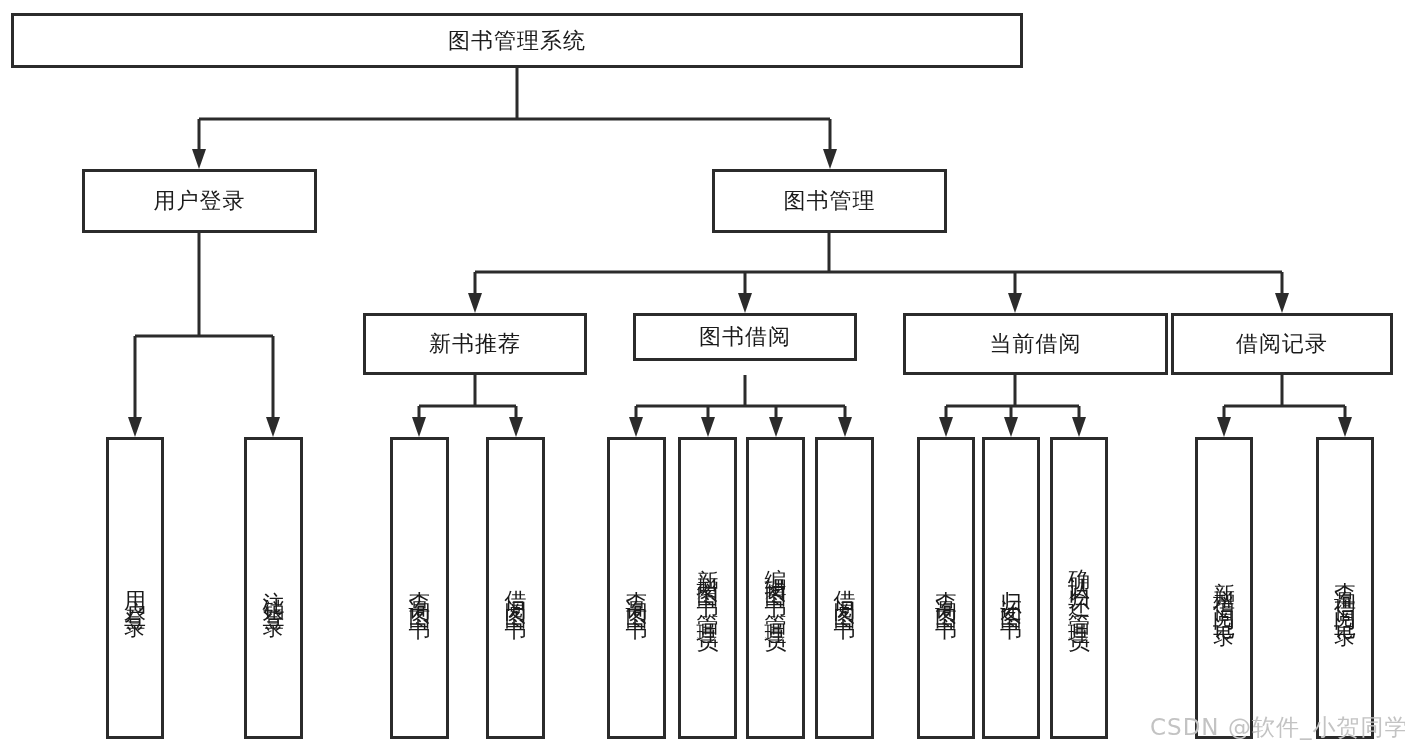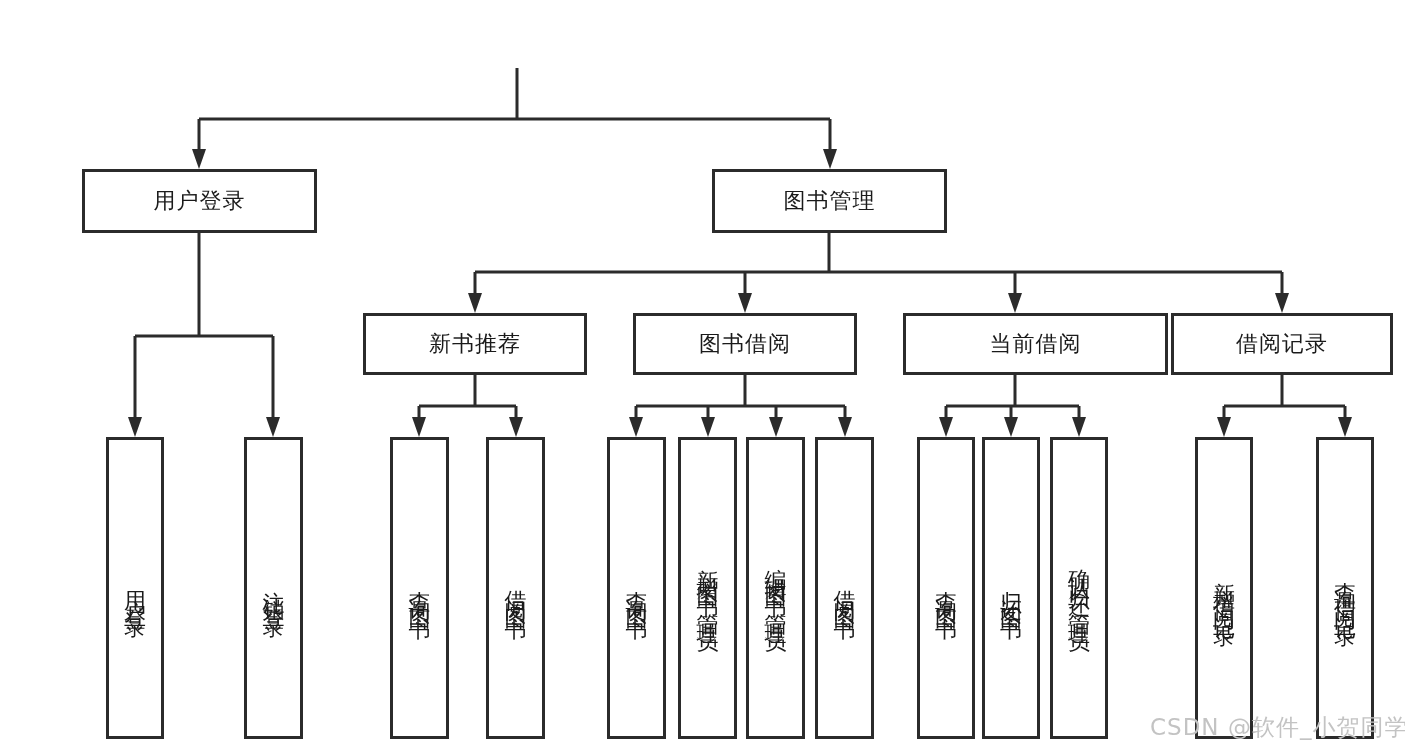--- a/index.html
+++ b/index.html
@@ -107,26 +107,27 @@
       <polygon class="arrow" points="1072,417 1086,417 1079,437"></polygon>
     </g>
 
     <g>
       <path class="conn" d="M1282 375 V406 M1224 406 H1345 M1224 406 V419 M1345 406 V419"></path>
       <polygon class="arrow" points="1217,417 1231,417 1224,437"></polygon>
       <polygon class="arrow" points="1338,417 1352,417 1345,437"></polygon>
     </g>
   </svg>
 
+  <div class="box" style="left:11px; top:13px; width:1012px; height:55px;">图书管理系统</div>
 
   <div class="box" style="left:82px; top:169px; width:235px; height:64px;">用户登录</div>
   <div class="box" style="left:712px; top:169px; width:235px; height:64px;">图书管理</div>
 
   <div class="box" style="left:363px; top:313px; width:224px; height:62px;">新书推荐</div>
-  <div class="box" style="left:633px; top:313px; width:224px; height:62px;">图书借阅</div>
+  <div class="box" style="left:633px; top:313px; width:224px; height:48px;">图书借阅</div>
   <div class="box" style="left:903px; top:313px; width:265px; height:62px;">当前借阅</div>
   <div class="box" style="left:1171px; top:313px; width:222px; height:62px;">借阅记录</div>
 
   <div class="box leaf" style="left:106px; top:437px; width:58px; height:302px;">用户登录</div>
   <div class="box leaf" style="left:244px; top:437px; width:59px; height:302px;">注销登录</div>
 
   <div class="box leaf" style="left:390px; top:437px; width:59px; height:302px;">查询图书</div>
   <div class="box leaf" style="left:486px; top:437px; width:59px; height:302px;">借阅图书</div>
 
   <div class="box leaf" style="left:607px; top:437px; width:59px; height:302px;">查询图书</div>

